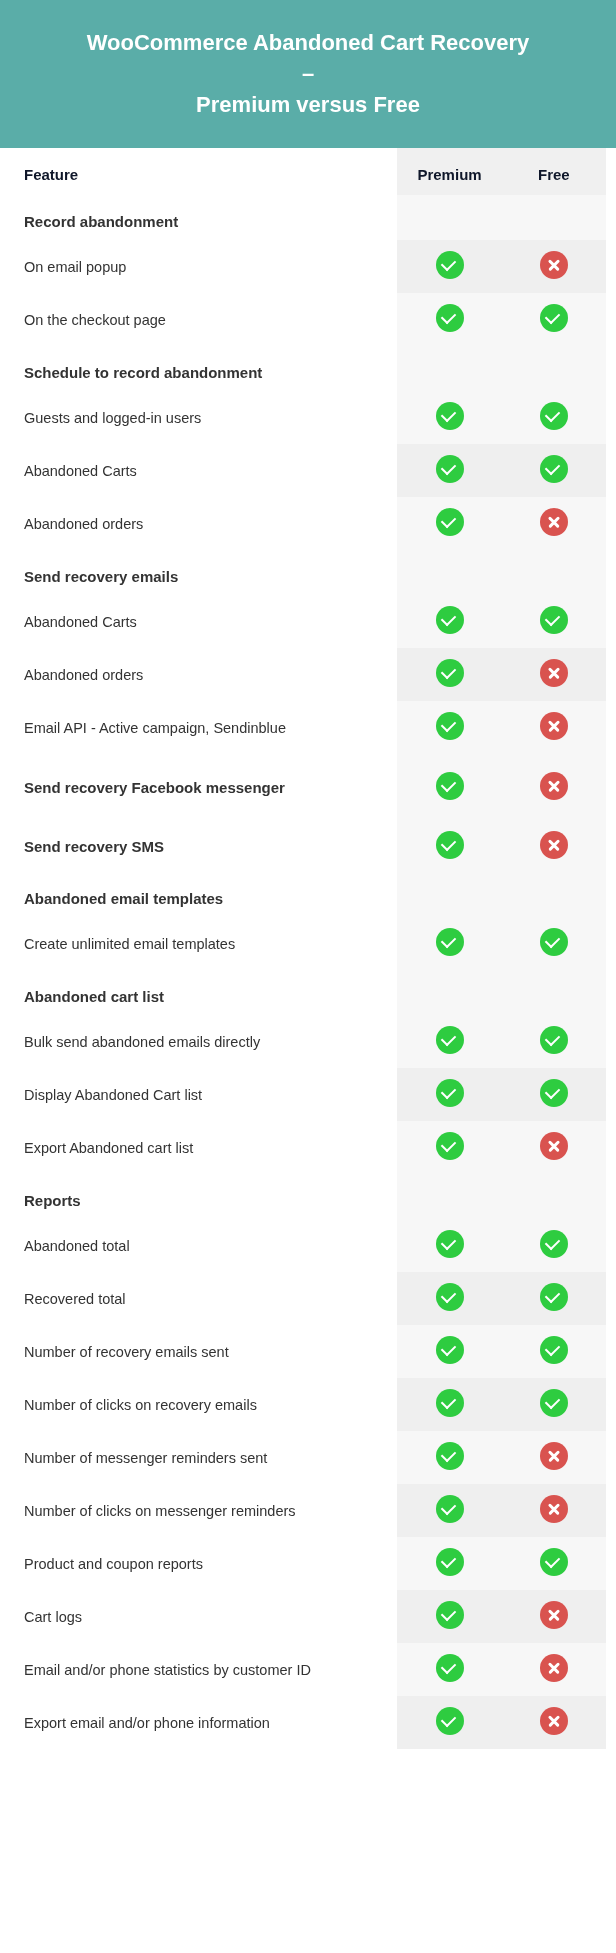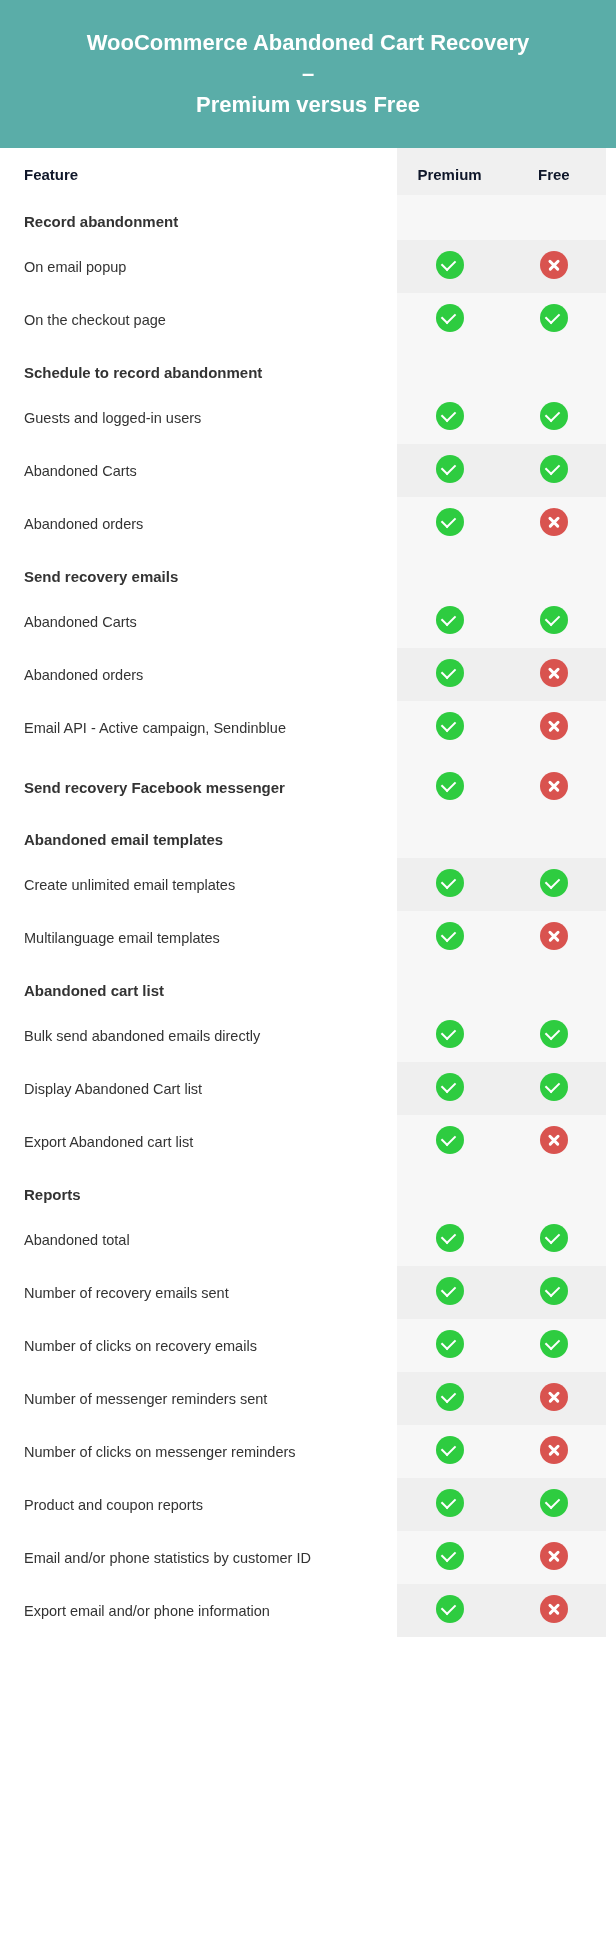--- a/index.html
+++ b/index.html
@@ -209,34 +209,34 @@
           <td class="feature-cell">Email API - Active campaign, Sendinblue</td>
           <td class="check-cell"><span class="check-yes"></span></td>
           <td class="check-cell"><span class="check-no"></span></td>
         </tr>
         <tr class="section-header">
           <td class="feature-cell">Send recovery Facebook messenger</td>
           <td class="check-cell"><span class="check-yes"></span></td>
           <td class="check-cell"><span class="check-no"></span></td>
         </tr>
         <tr class="section-header">
+          <td class="feature-cell">Send recovery SMS</td>
+          <td class="check-cell"><span class="check-yes"></span></td>
+          <td class="check-cell"><span class="check-no"></span></td>
+        </tr>
+        <tr class="section-header">
           <td class="feature-cell">Abandoned email templates</td>
           <td class="check-cell"></td>
           <td class="check-cell"></td>
         </tr>
         <tr class="data-row">
           <td class="feature-cell">Create unlimited email templates</td>
           <td class="check-cell"><span class="check-yes"></span></td>
           <td class="check-cell"><span class="check-yes"></span></td>
         </tr>
-        <tr class="data-row">
-          <td class="feature-cell">Multilanguage email templates</td>
-          <td class="check-cell"><span class="check-yes"></span></td>
-          <td class="check-cell"><span class="check-no"></span></td>
-        </tr>
         <tr class="section-header">
           <td class="feature-cell">Abandoned cart list</td>
           <td class="check-cell"></td>
           <td class="check-cell"></td>
         </tr>
         <tr class="data-row">
           <td class="feature-cell">Bulk send abandoned emails directly</td>
           <td class="check-cell"><span class="check-yes"></span></td>
           <td class="check-cell"><span class="check-yes"></span></td>
         </tr>
@@ -254,20 +254,25 @@
           <td class="feature-cell">Reports</td>
           <td class="check-cell"></td>
           <td class="check-cell"></td>
         </tr>
         <tr class="data-row">
           <td class="feature-cell">Abandoned total</td>
           <td class="check-cell"><span class="check-yes"></span></td>
           <td class="check-cell"><span class="check-yes"></span></td>
         </tr>
         <tr class="data-row">
+          <td class="feature-cell">Recovered total</td>
+          <td class="check-cell"><span class="check-yes"></span></td>
+          <td class="check-cell"><span class="check-yes"></span></td>
+        </tr>
+        <tr class="data-row">
           <td class="feature-cell">Number of recovery emails sent</td>
           <td class="check-cell"><span class="check-yes"></span></td>
           <td class="check-cell"><span class="check-yes"></span></td>
         </tr>
         <tr class="data-row">
           <td class="feature-cell">Number of clicks on recovery emails</td>
           <td class="check-cell"><span class="check-yes"></span></td>
           <td class="check-cell"><span class="check-yes"></span></td>
         </tr>
         <tr class="data-row">
@@ -277,20 +282,25 @@
         </tr>
         <tr class="data-row">
           <td class="feature-cell">Number of clicks on messenger reminders</td>
           <td class="check-cell"><span class="check-yes"></span></td>
           <td class="check-cell"><span class="check-no"></span></td>
         </tr>
         <tr class="data-row">
           <td class="feature-cell">Product and coupon reports</td>
           <td class="check-cell"><span class="check-yes"></span></td>
           <td class="check-cell"><span class="check-yes"></span></td>
+        </tr>
+        <tr class="data-row">
+          <td class="feature-cell">Cart logs</td>
+          <td class="check-cell"><span class="check-yes"></span></td>
+          <td class="check-cell"><span class="check-no"></span></td>
         </tr>
         <tr class="data-row">
           <td class="feature-cell">Email and/or phone statistics by customer ID</td>
           <td class="check-cell"><span class="check-yes"></span></td>
           <td class="check-cell"><span class="check-no"></span></td>
         </tr>
         <tr class="data-row">
           <td class="feature-cell">Export email and/or phone information</td>
           <td class="check-cell"><span class="check-yes"></span></td>
           <td class="check-cell"><span class="check-no"></span></td>

